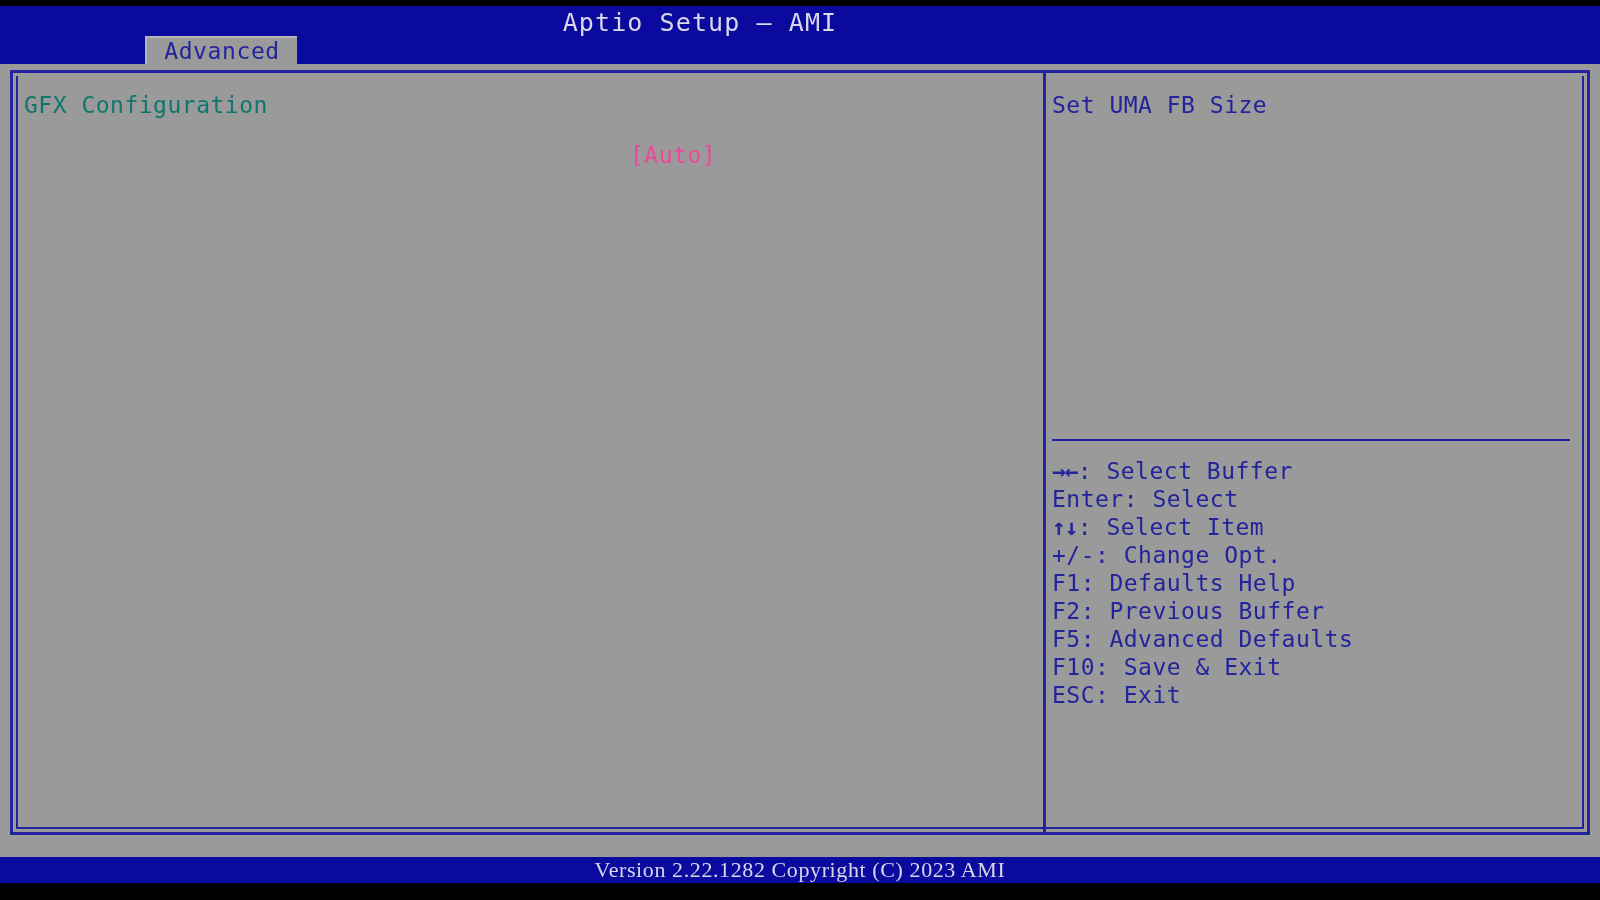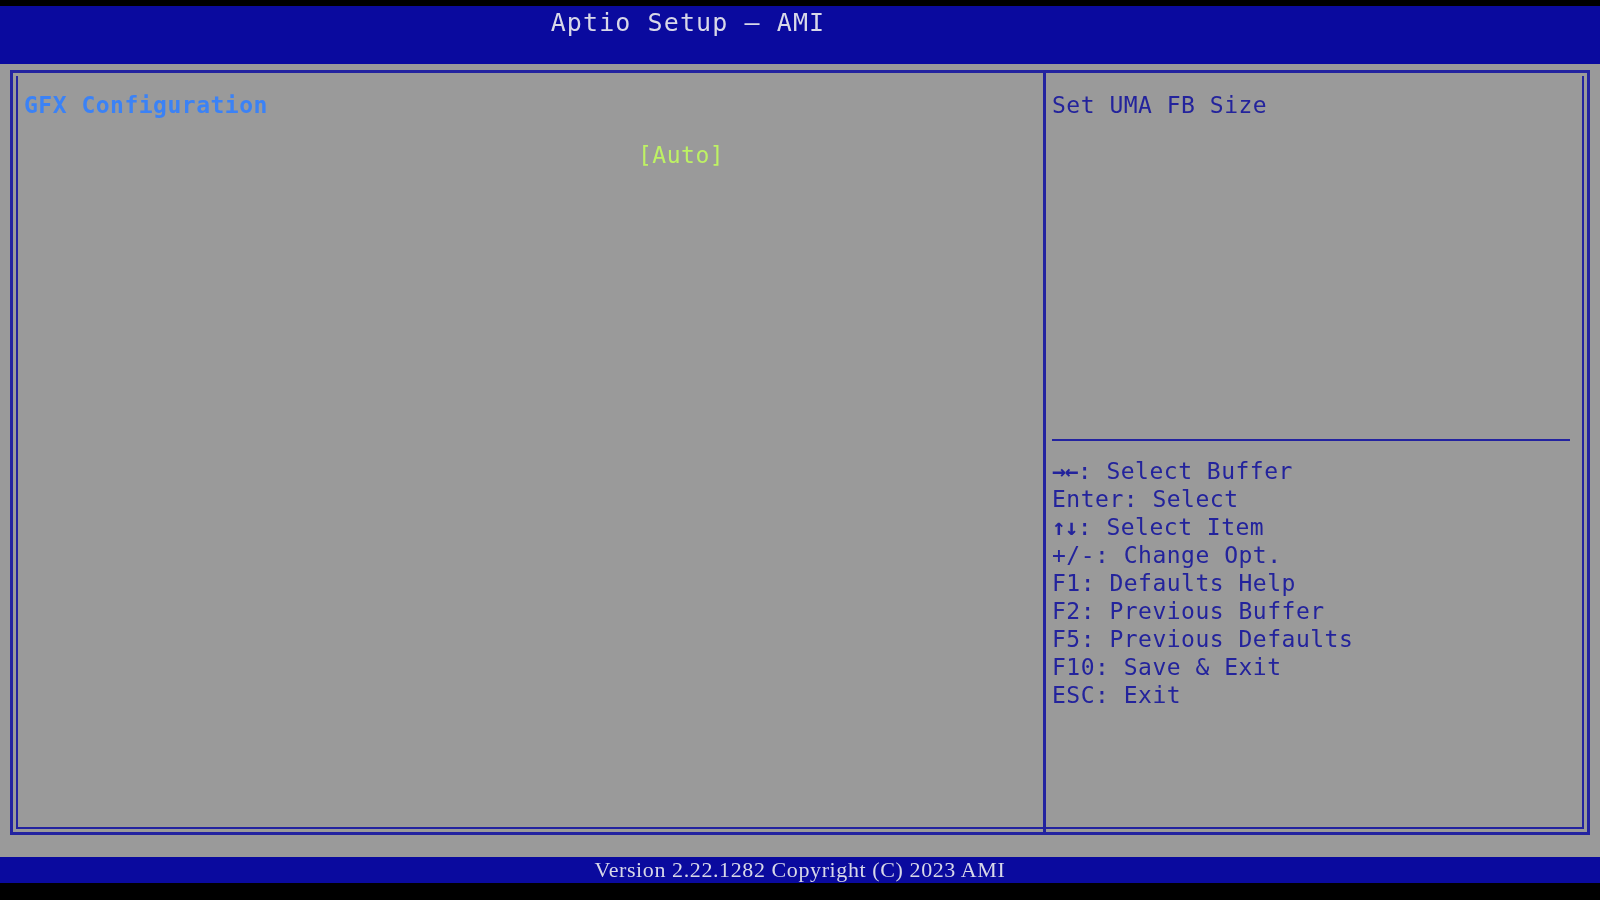--- a/index.html
+++ b/index.html
@@ -35,20 +35,21 @@
     left: 0;
     top: 6px;
     width: 1376px;
     height: 34px;
     line-height: 34px;
     text-align: center;
     color: #d8d8e8;
     font-size: 25px;
     letter-spacing: 1.1px;
     white-space: pre;
+    padding-left: 12px;
   }
 
   
   .tab-strip {
     position: absolute;
     left: 0;
     top: 36px;
     width: 1600px;
     height: 30px;
   }
@@ -126,38 +127,36 @@
     position: absolute;
     left: 0;
     height: 30px;
     line-height: 30px;
     white-space: pre;
     font-size: 23px;
     letter-spacing: 0.5px;
   }
   .section-title {
     top: 10px;
-    color: #3b82f6;
-    font-weight: bold;
+    color: #0f766e;
   }
   .item-label {
     top: 60px;
     color: #f2f2f2;
   }
   .item-value {
     position: absolute;
     left: 606px;
     top: 60px;
     height: 30px;
     line-height: 30px;
-    color: #bef264;
-    font-size: 23px;
-    letter-spacing: 0.5px;
-    white-space: pre;
-    margin-left: 8px;
+    color: #ec4899;
+    font-size: 23px;
+    letter-spacing: 0.5px;
+    white-space: pre;
   }
 
   
   .help-pane {
     position: absolute;
     left: 1052px;
     top: 80px;
     width: 520px;
     height: 748px;
   }
@@ -223,20 +222,23 @@
   }
 </style>
 </head>
 <body>
 
 <div id="screen">
 
   <div class="header-band"></div>
   <div class="title-text">Aptio Setup – AMI</div>
 
+  <div class="tab-strip">
+    <div class="tab">Advanced</div>
+  </div>
 
   <div class="gray-field"></div>
 
   <div class="panel"></div>
   <div class="panel-inner-line"></div>
   <div class="v-divider"></div>
 
   <div class="options-pane">
     <div class="opt-row section-title">GFX Configuration</div>
     <div class="item-value">[Auto]</div>
@@ -245,21 +247,21 @@
   <div class="help-pane">
     <div class="help-text">Set UMA FB Size</div>
     <div class="h-divider"></div>
     <div class="keys">
       <div class="key-line"><span class="glyph">→←</span><span>: Select Buffer</span></div>
       <div class="key-line"><span>Enter: Select</span></div>
       <div class="key-line"><span class="glyph">↑↓</span><span>: Select Item</span></div>
       <div class="key-line"><span>+/-: Change Opt.</span></div>
       <div class="key-line"><span>F1: Defaults Help</span></div>
       <div class="key-line"><span>F2: Previous Buffer</span></div>
-      <div class="key-line"><span>F5: Previous Defaults</span></div>
+      <div class="key-line"><span>F5: Advanced Defaults</span></div>
       <div class="key-line"><span>F10: Save &amp; Exit</span></div>
       <div class="key-line"><span>ESC: Exit</span></div>
     </div>
   </div>
 
   <div class="footer-band"></div>
   <div class="footer-text">Version 2.22.1282 Copyright (C) 2023 AMI</div>
 
 </div>
 

